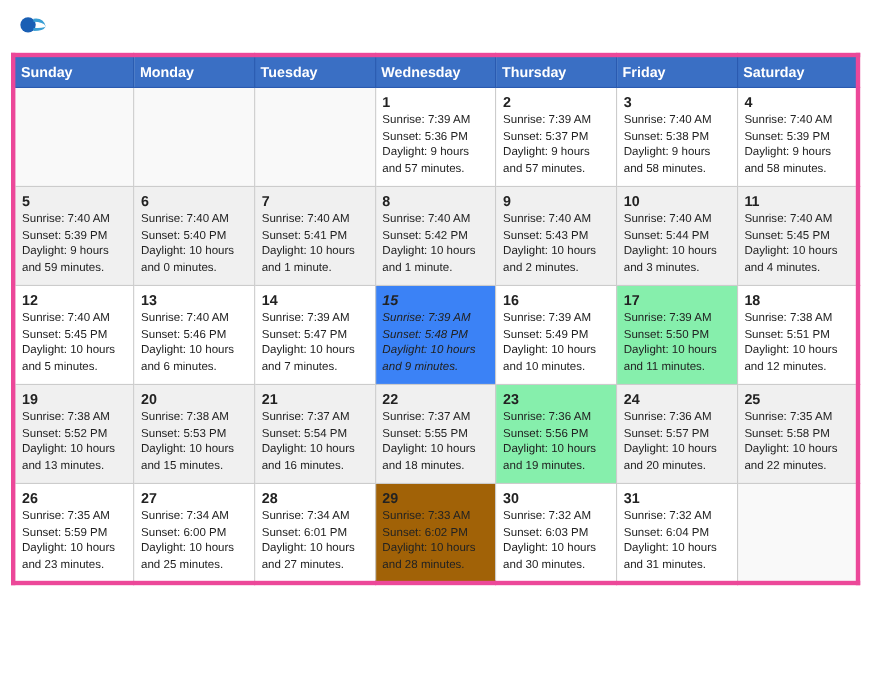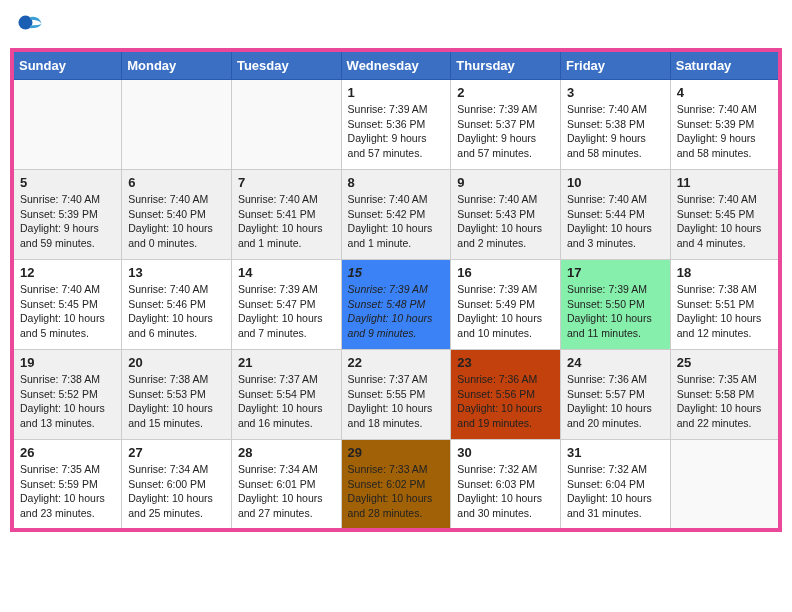--- a/index.html
+++ b/index.html
@@ -283,21 +283,21 @@
 Daylight: 10 hours
 and 16 minutes.</div>
         </td>
         <td style="background: rgb(240, 240, 240);">
           <span class="day-num">22</span>
           <div class="day-info" style="white-space: pre-line;">Sunrise: 7:37 AM
 Sunset: 5:55 PM
 Daylight: 10 hours
 and 18 minutes.</div>
         </td>
-        <td style="background: #c2410c;">
+        <td style="background: #86efac;">
           <span class="day-num">23</span>
           <div class="day-info" style="white-space: pre-line;">Sunrise: 7:36 AM
 Sunset: 5:56 PM
 Daylight: 10 hours
 and 19 minutes.</div>
         </td>
         <td style="background: rgb(240, 240, 240);">
           <span class="day-num">24</span>
           <div class="day-info" style="white-space: pre-line;">Sunrise: 7:36 AM
 Sunset: 5:57 PM

